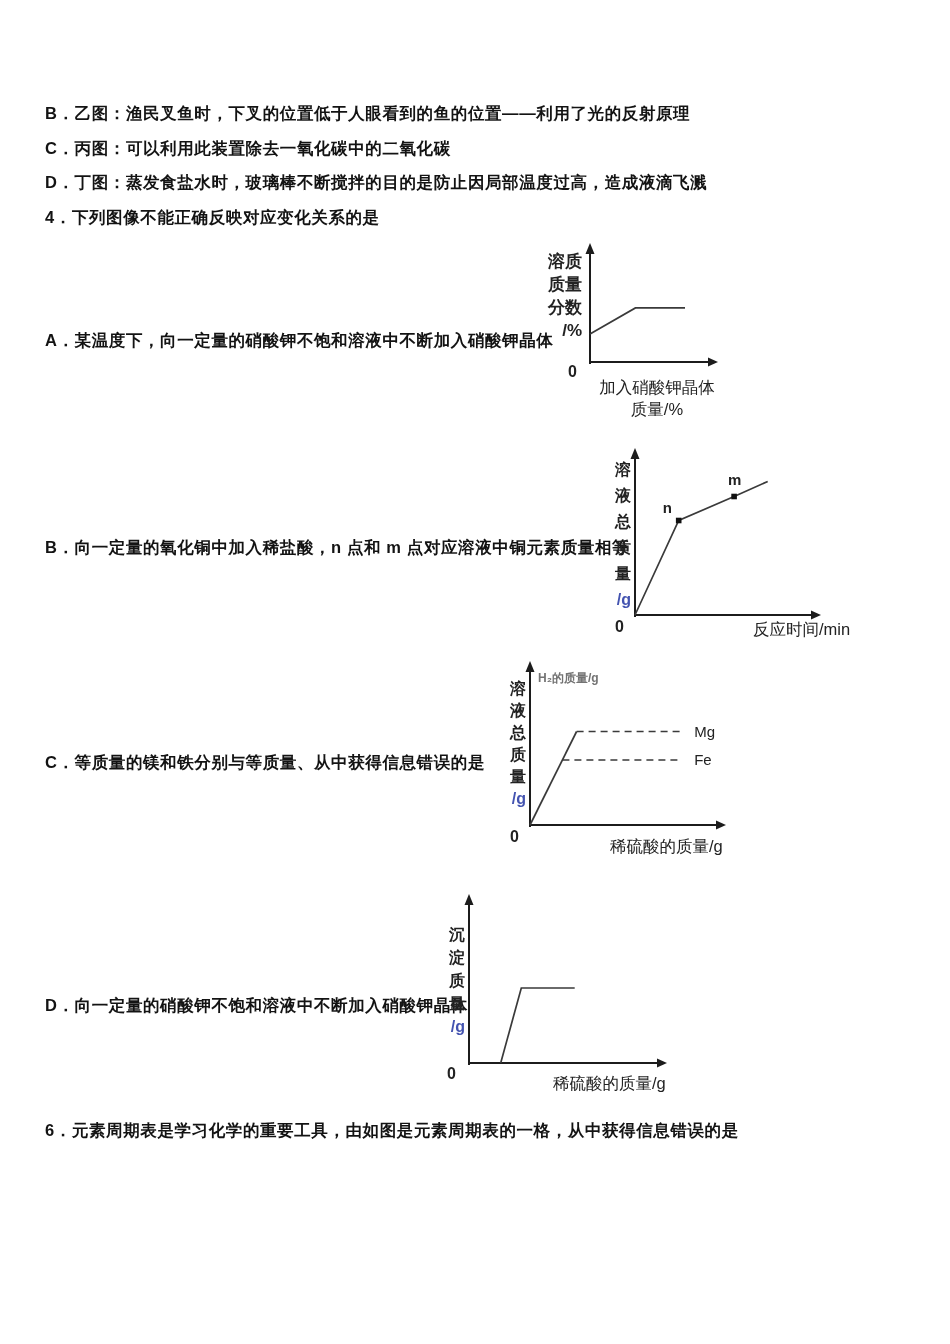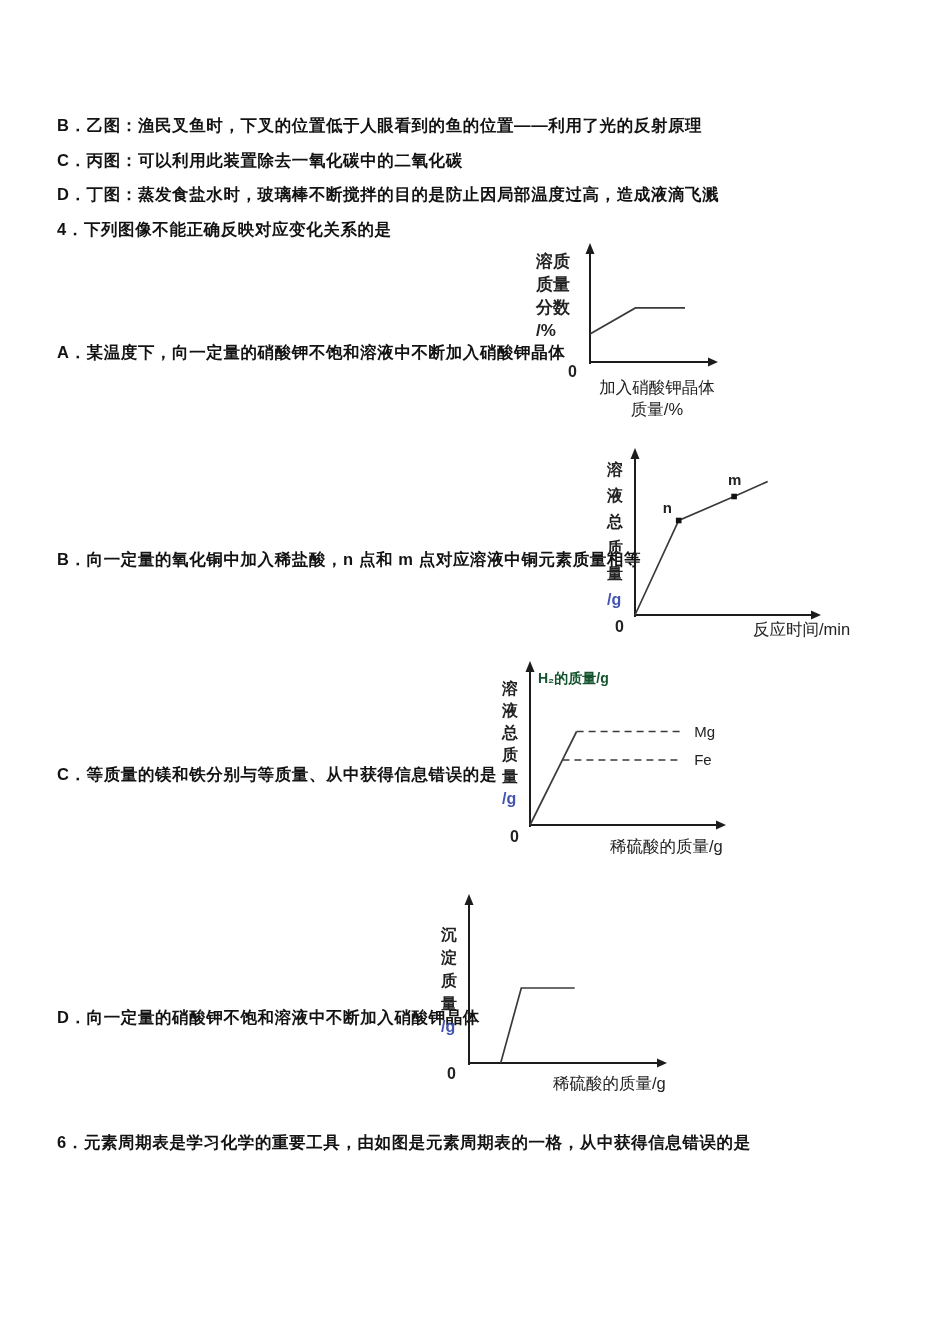--- a/index.html
+++ b/index.html
@@ -2,35 +2,35 @@
 <html><head>
 <meta charset="utf-8">
 <style>
   html,body{margin:0;padding:0;}
   body{
     width:950px;height:1344px;position:relative;background:#ffffff;
     font-family:"Liberation Sans","DejaVu Sans",sans-serif;
     color:#111;overflow:hidden;
   }
   .tline{
-    position:absolute;left:45px;margin:12px;white-space:nowrap;
+    position:absolute;left:45px;margin:0;white-space:nowrap;
     font-size:16.5px;font-weight:700;letter-spacing:0.6px;color:#131313;
   }
   .graph{position:absolute;}
   .graph svg{position:absolute;overflow:visible;}
   .axis{stroke:#1c1c1c;stroke-width:2;}
   .ahead{fill:#1c1c1c;}
-  .vcol{position:absolute;font-weight:700;color:#222;text-align:left;}
+  .vcol{position:absolute;font-weight:700;color:#222;text-align:right;}
   .vcol.w2{width:46px;font-size:17px;line-height:23px;}
   .vcol.w1{width:24px;font-size:16px;}
   .vcol.blue div:last-child{color:#4353b0;}
   .olabel{position:absolute;font-size:16px;font-weight:600;color:#222;}
   .xlabel{position:absolute;font-size:16.5px;font-weight:400;color:#222;white-space:nowrap;}
   .xlabel.center{text-align:center;white-space:normal;line-height:22px;}
-  .toplabel{position:absolute;font-size:14px;font-weight:700;color:#14532d;white-space:nowrap;}
+  .toplabel{position:absolute;font-size:12px;font-weight:700;color:#737373;white-space:nowrap;}
   svg text{font-family:"Liberation Sans","DejaVu Sans",sans-serif;fill:#222;}
 </style>
 </head>
 <body>
 
 <div>
 
   <p class="tline" style="top:103px">B．乙图：渔民叉鱼时，下叉的位置低于人眼看到的鱼的位置——利用了光的反射原理</p>
   <p class="tline" style="top:138px">C．丙图：可以利用此装置除去一氧化碳中的二氧化碳</p>
   <p class="tline" style="top:172px">D．丁图：蒸发食盐水时，玻璃棒不断搅拌的目的是防止因局部温度过高，造成液滴飞溅</p>

